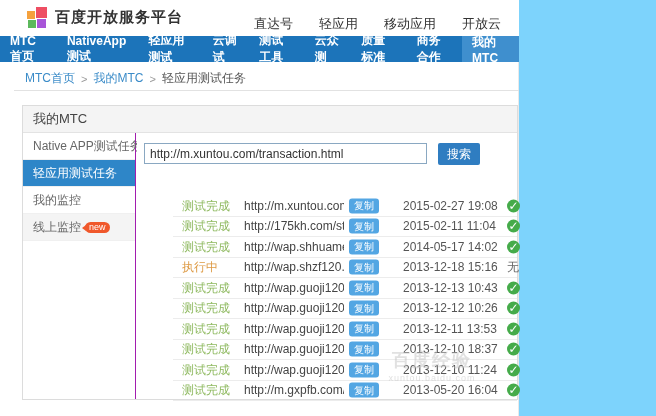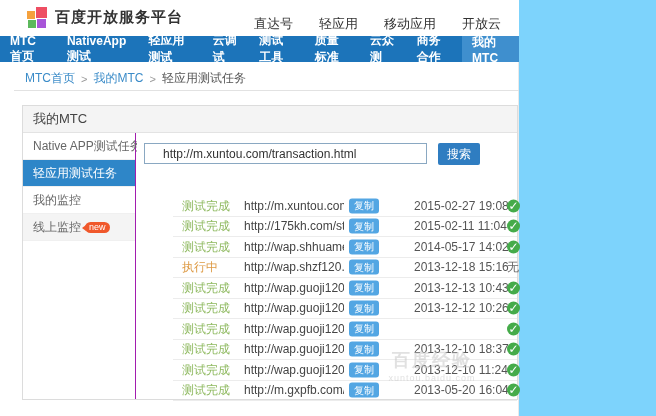--- a/index.html
+++ b/index.html
@@ -40,36 +40,36 @@
   
   .sidebar { position:absolute; left:0; top:27px; bottom:0; width:113px; border-right:1px solid #a21caf; background:#fff; }
   .side-item { height:27px; line-height:27px; padding-left:10px; font-size:12px; color:#666; border-bottom:1px solid #f0f0f0; cursor:pointer; white-space:nowrap; display:flex; align-items:center; }
   .side-item.selected { background:#2e86c8; color:#fff; }
   .side-item.shaded { background:#f4f4f4; }
   .badge { display:inline-block; margin-left:4px; background:#f0582b; color:#fff; font-size:9px; line-height:11px; padding:0 4px; border-radius:6px; position:relative; }
   .badge::before { content:""; position:absolute; left:-3px; top:3px; border-top:3px solid transparent; border-bottom:3px solid transparent; border-right:4px solid #f0582b; }
 
   
   .main { position:absolute; left:114px; top:27px; right:0; bottom:0; background:#fff; }
-  .search-input { position:absolute; left:7px; top:10px; width:283px; height:21px; border:1px solid #8aa8c2; font-size:12px; color:#333; padding:0 18px; outline:none; background:#fff; }
+  .search-input { position:absolute; left:7px; top:10px; width:283px; height:21px; border:1px solid #8aa8c2; font-size:12px; color:#333; padding:0 5px; outline:none; background:#fff; }
   .search-btn { position:absolute; left:301px; top:10px; width:42px; height:22px; background:#2f7dc1; color:#fff; font-size:12px; border:none; border-radius:2px; cursor:pointer; }
 
   
   .tbl-header { position:absolute; left:0; right:0; top:43px; height:20px; background:#fafafa; border-bottom:1px solid #e5e5e5; }
   .tbl-header span { position:absolute; top:2px; font-size:12px; color:#666; }
   .col-status { left:9px; } .col-url { left:71px; } .col-date { left:241px; } .col-result { left:329px; }
   .rows { position:absolute; left:0; right:0; top:63px;padding-left:36px; }
   .trow { position:relative; height:20.5px; border-bottom:1px solid #ececec; }
   .trow span { position:absolute; top:50%; transform:translateY(-50%); font-size:12px; white-space:nowrap; }
   .st { left:9px; }
   .st.done { color:#8eb95f; }
   .st.running { color:#dd9a44; }
   .url { left:71px; color:#444; max-width:100px; overflow:hidden; }
   .copy-btn { position:absolute; left:176px; top:50%; transform:translateY(-50%); width:30px; height:15px; background:#53a6e3; color:#fff; font-size:10px; border:none; border-radius:3px; cursor:pointer; line-height:14px; padding:0; }
-  .date { left:241px; color:#555; }
+  .date { left:230px; color:#555; }
   .result { left:334px; }
   .check-icon { display:inline-block; width:13px; height:13px; border-radius:50%; background:#45ab4a; color:#fff; font-size:9px; line-height:13px; text-align:center; }
   .none-txt { color:#666; }
 
   
   .watermark { position:absolute; left:352px; top:348px; width:160px; color:#c9c9c9; opacity:0.55; pointer-events:none; text-align:center; }
   .wm1 { font-size:18px; font-weight:bold; letter-spacing:2px; }
   .wm2 { font-size:9px; letter-spacing:1px; margin-top:1px; }
 </style>
 </head>
@@ -95,22 +95,22 @@
           <span class="topnav-item">开放云</span>
         </div>
     </div>
 
     <div class="navbar">
         <span class="nav-item">MTC首页</span>
         <span class="nav-item">NativeApp测试</span>
         <span class="nav-item">轻应用测试</span>
         <span class="nav-item">云调试</span>
         <span class="nav-item">测试工具</span>
+        <span class="nav-item">云众测</span>
         <span class="nav-item">质量标准</span>
-        <span class="nav-item">云众测</span>
         <span class="nav-item">商务合作</span>
         <span class="nav-item active">我的MTC</span>
       </div>
 
     <div class="breadcrumb">
         <span class="crumb-link">MTC首页</span>
         <span class="crumb-sep">&gt;</span>
         <span class="crumb-link">我的MTC</span>
         <span class="crumb-sep">&gt;</span>
         <span class="crumb-current">轻应用测试任务</span>
@@ -190,20 +190,21 @@
               <button class="copy-btn">复制</button>
               <span class="date">2013-12-12 10:26</span>
               <span class="result">
                 <span class="check-icon">✓</span>
               </span>
             </div>
             <div class="trow">
               <span class="st done">测试完成</span>
               <span class="url">http://wap.guoji120.cn/zt...</span>
               <button class="copy-btn">复制</button>
+              <span class="date">2013-12-11 13:53</span>
               <span class="result">
                 <span class="check-icon">✓</span>
               </span>
             </div>
             <div class="trow">
               <span class="st done">测试完成</span>
               <span class="url">http://wap.guoji120.cn/zt...</span>
               <button class="copy-btn">复制</button>
               <span class="date">2013-12-10 18:37</span>
               <span class="result">

